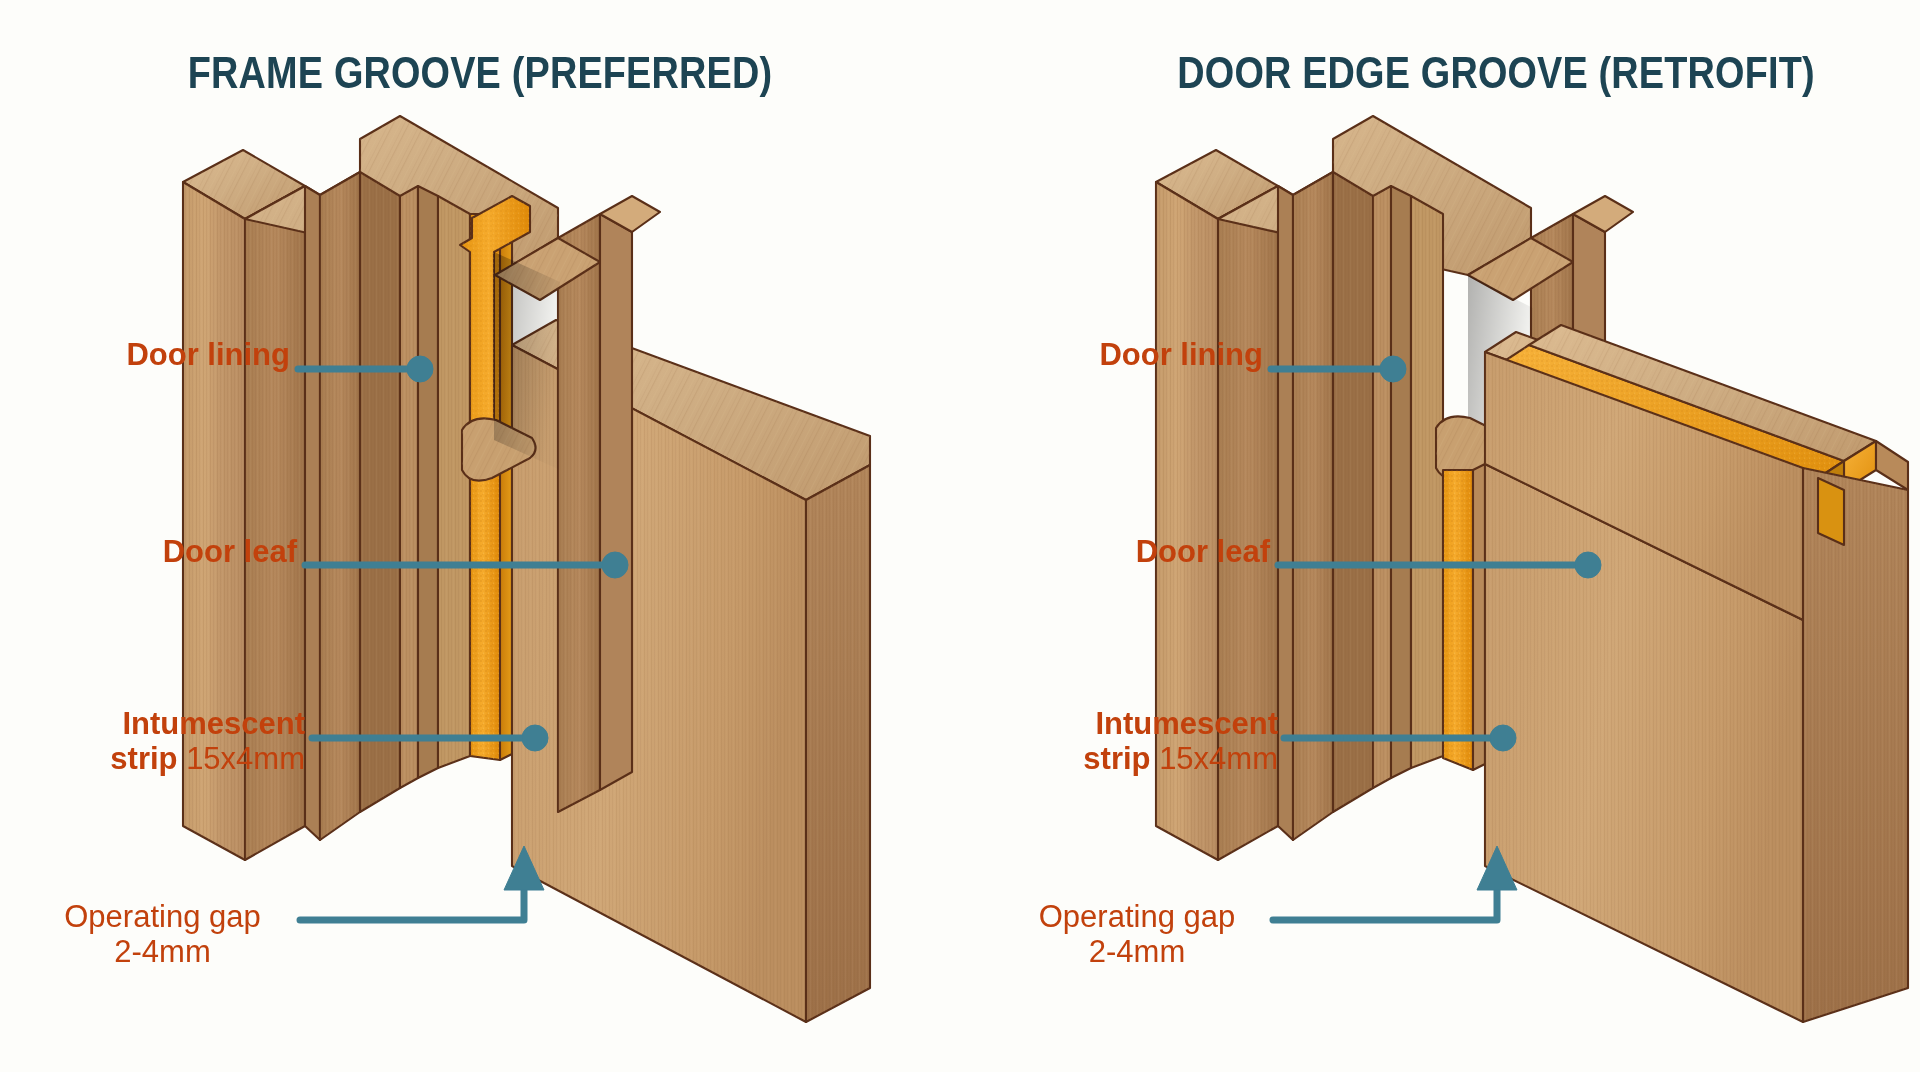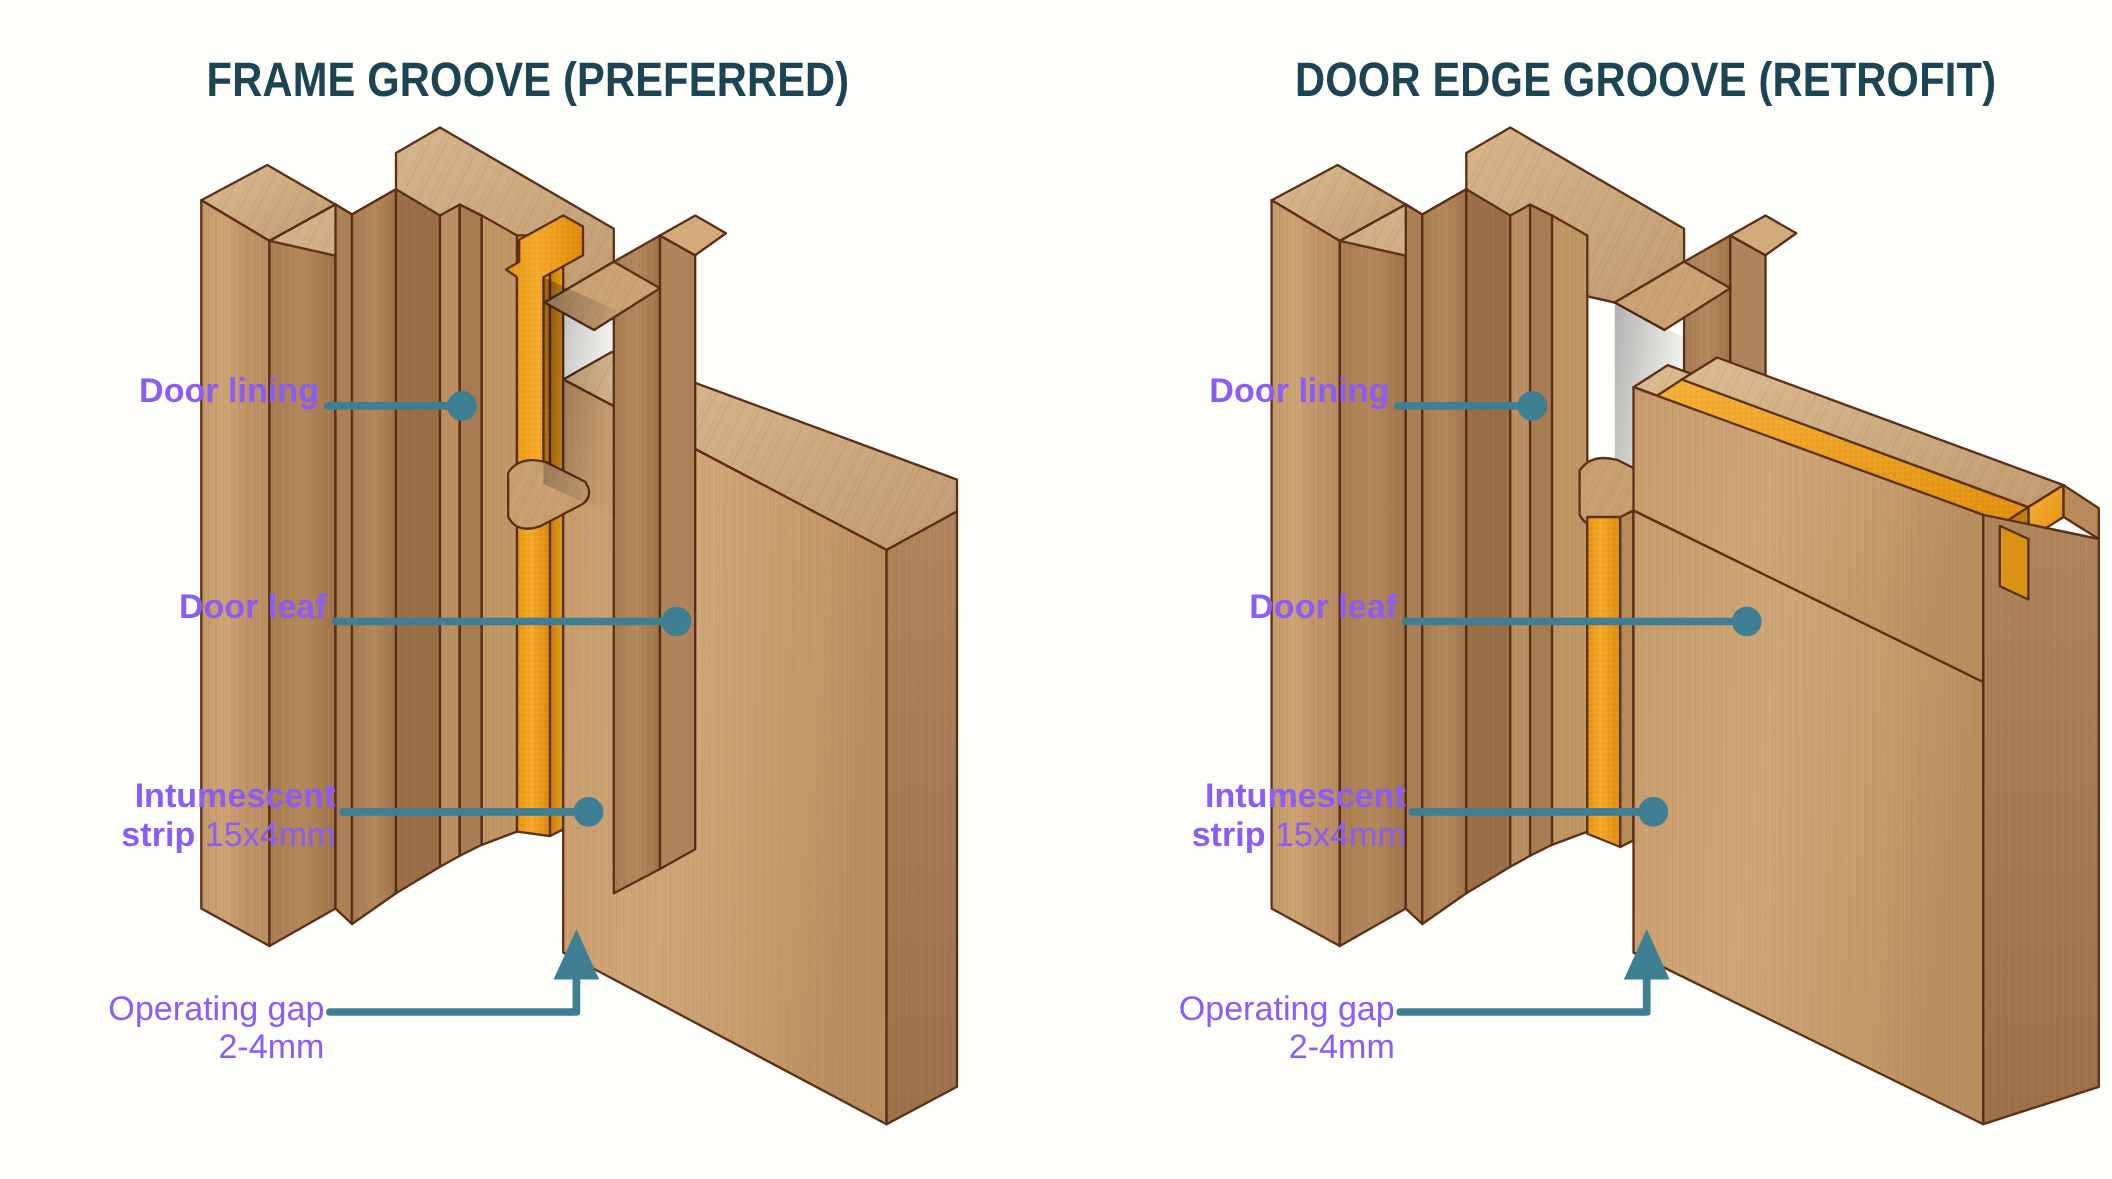--- a/index.html
+++ b/index.html
@@ -27,30 +27,30 @@
     transform:scaleX(0.86);
     transform-origin:center top;
     white-space:nowrap;
   }
 
   .svg-wrap { position:absolute; top:0; left:0; width:960px; height:1072px; }
   svg { display:block; width:960px; height:1072px; }
 
   .lbl {
     position:absolute;
-    color:#8b5cf6;
+    color:#c2410c;
     line-height:1.12;
     white-space:nowrap;
   }
   .lbl .b { font-weight:700; }
   .lbl .r { font-weight:400; }
   .lbl.bold { font-weight:700; }
   .lbl.sz30 { font-size:31px; }
   .lbl.r-al { text-align:right; }
-  .lbl.c-al { text-align:right; }
+  .lbl.c-al { text-align:center; }
 </style>
 </head>
 <body>
 
 <div class="stage">
 
   <div class="panel left">
 
     <div class="panel-title">FRAME GROOVE (PREFERRED)</div>
 

